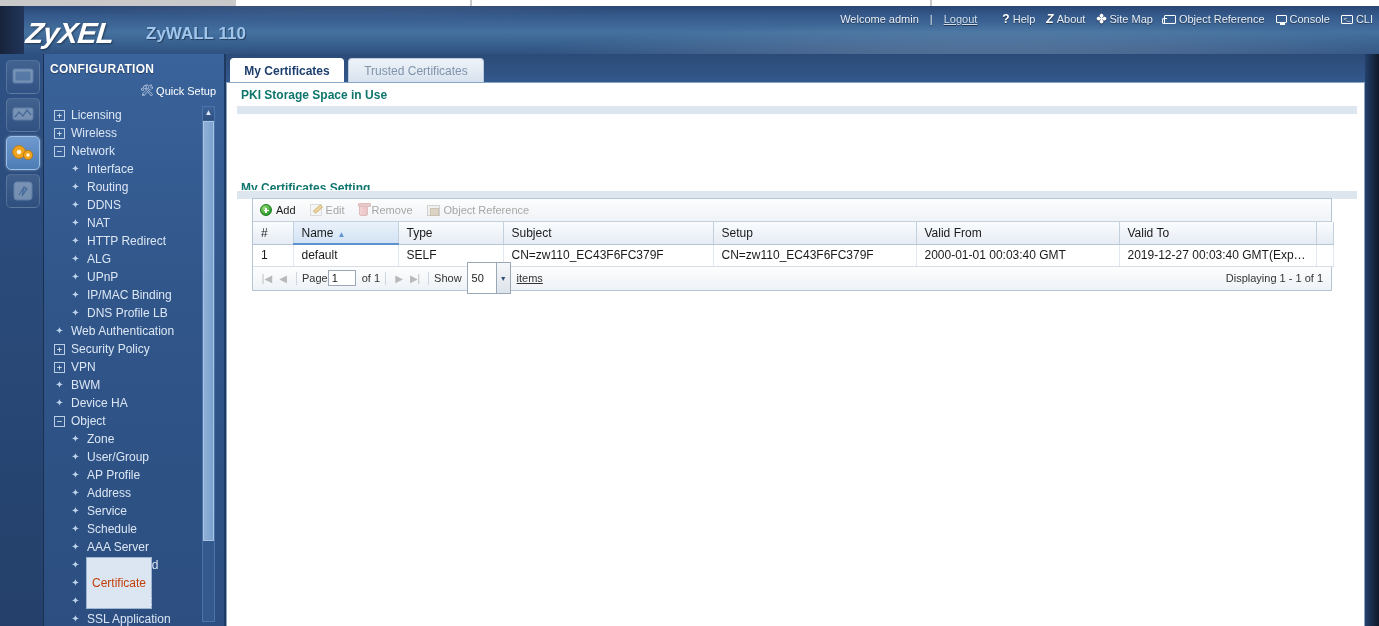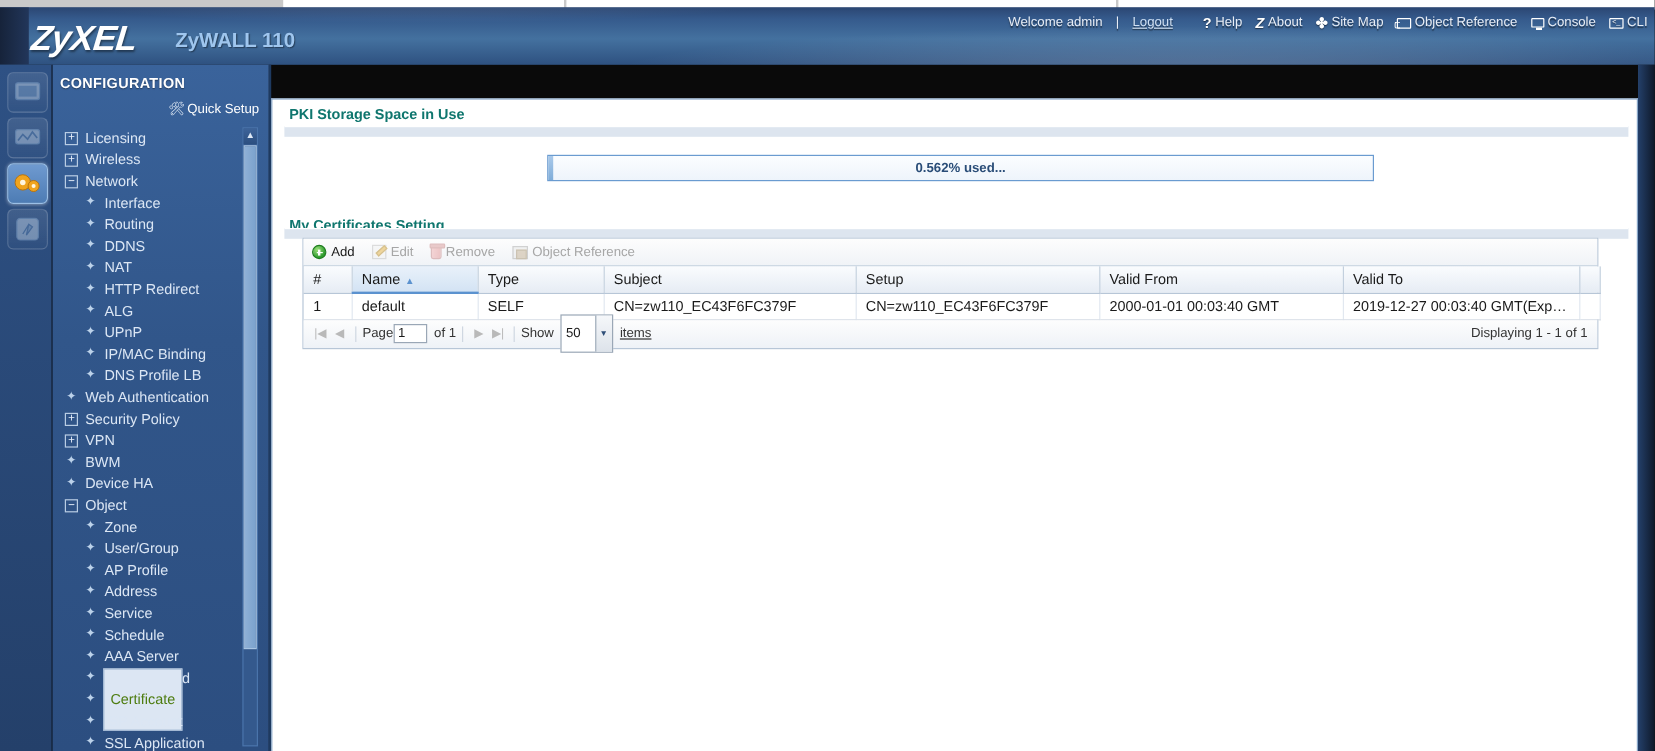--- a/index.html
+++ b/index.html
@@ -130,21 +130,21 @@
     display:inline-flex; align-items:center; justify-content:center;
     width: 11px; height: 11px; margin-right: 6px; flex: 0 0 11px;
     border: 1px solid #b9cde4; color: #e6eefa; font-size: 9px; line-height: 9px;
     font-family: "DejaVu Sans Mono", monospace;
   }
   .dot {
     display:inline-block; width: 11px; margin-right: 6px; flex:0 0 11px;
     color: #bcd2ea; font-size: 10px; text-align: center; line-height: 10px;
   }
   .sb-label.selected {
-    background: #dce6f3; color: #4d7c0f; padding: 18px 5px;
+    background: #dce6f3; color: #c2410c; padding: 18px 5px;
     border: 1px solid #9fb6d2; margin-left: -1px;
   }
 
   .sb-bar {
     position: absolute; right: 9px; top: 52px; width: 13px; bottom: 4px;
     background: #34598d; border: 1px solid #4a74ab;
   }
   .sb-bar-up {
     position:absolute; left:0; top:0; width:11px; height:13px;
     background: linear-gradient(to bottom,#3d6399,#2c4f80);
@@ -519,30 +519,34 @@
           </div>
         </div>
     </div>
 
     <div class="sb-bar">
       <div class="sb-bar-up">▲</div>
       <div class="sb-thumb"></div>
     </div>
   </div>
 
+  <div class="tabstrip">
+    <div class="tab active" id="tab-my">
+      <span>My Certificates</span>
+    </div>
+    <div class="tab inactive" id="tab-trusted">
+      <span>Trusted Certificates</span>
+    </div>
+  </div>
 
   <div class="content">
 
     <div class="sec-head" style="left:14px; top:5px;">PKI Storage Space in Use</div>
     <div class="sec-rule" style="left:10px; top:22px; width:1120px;"></div>
 
-    <div class="progress">
-      <div class="progress-fill"></div>
-      <div class="progress-txt">0.562% used...</div>
-    </div>
 
     <div class="sec-head" style="left:14px; top:98px;">My Certificates Setting</div>
     <div class="sec-rule" style="left:10px; top:107px; width:1120px;"></div>
 
     <div class="tablewrap">
 
       <div class="tbar" id="toolbar">
           <span class="tbar-btn on">
             <span class="ic-add"></span>
             <span>Add</span>

